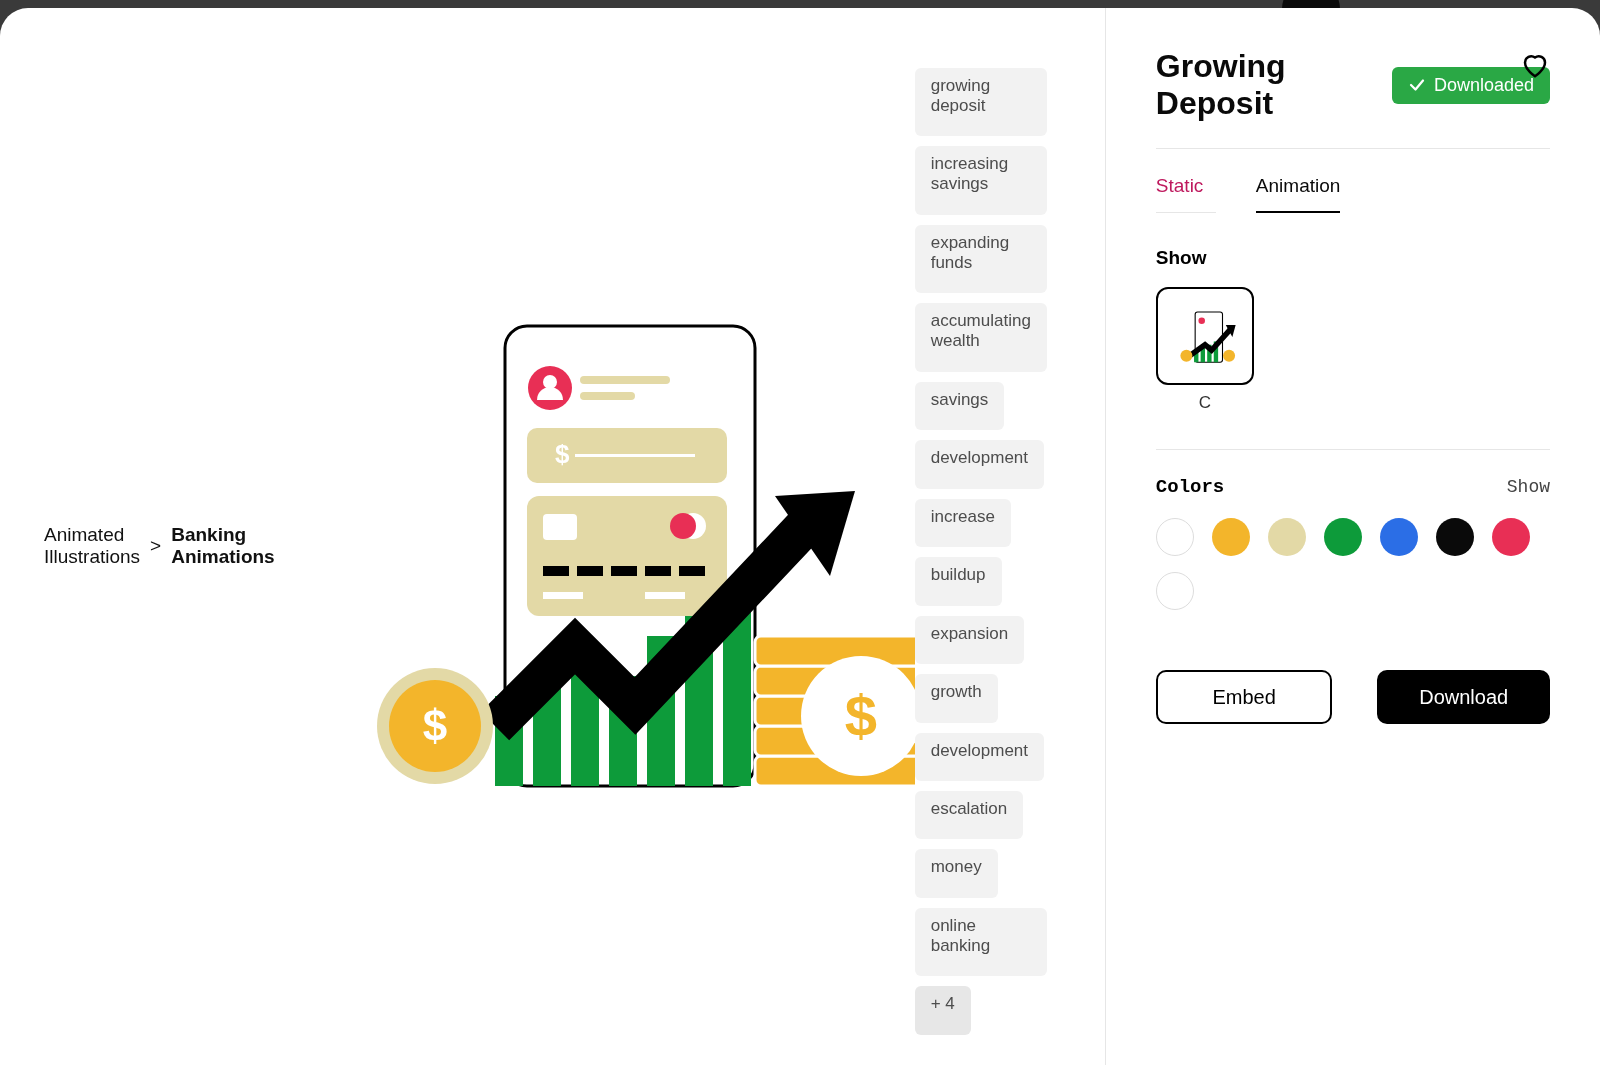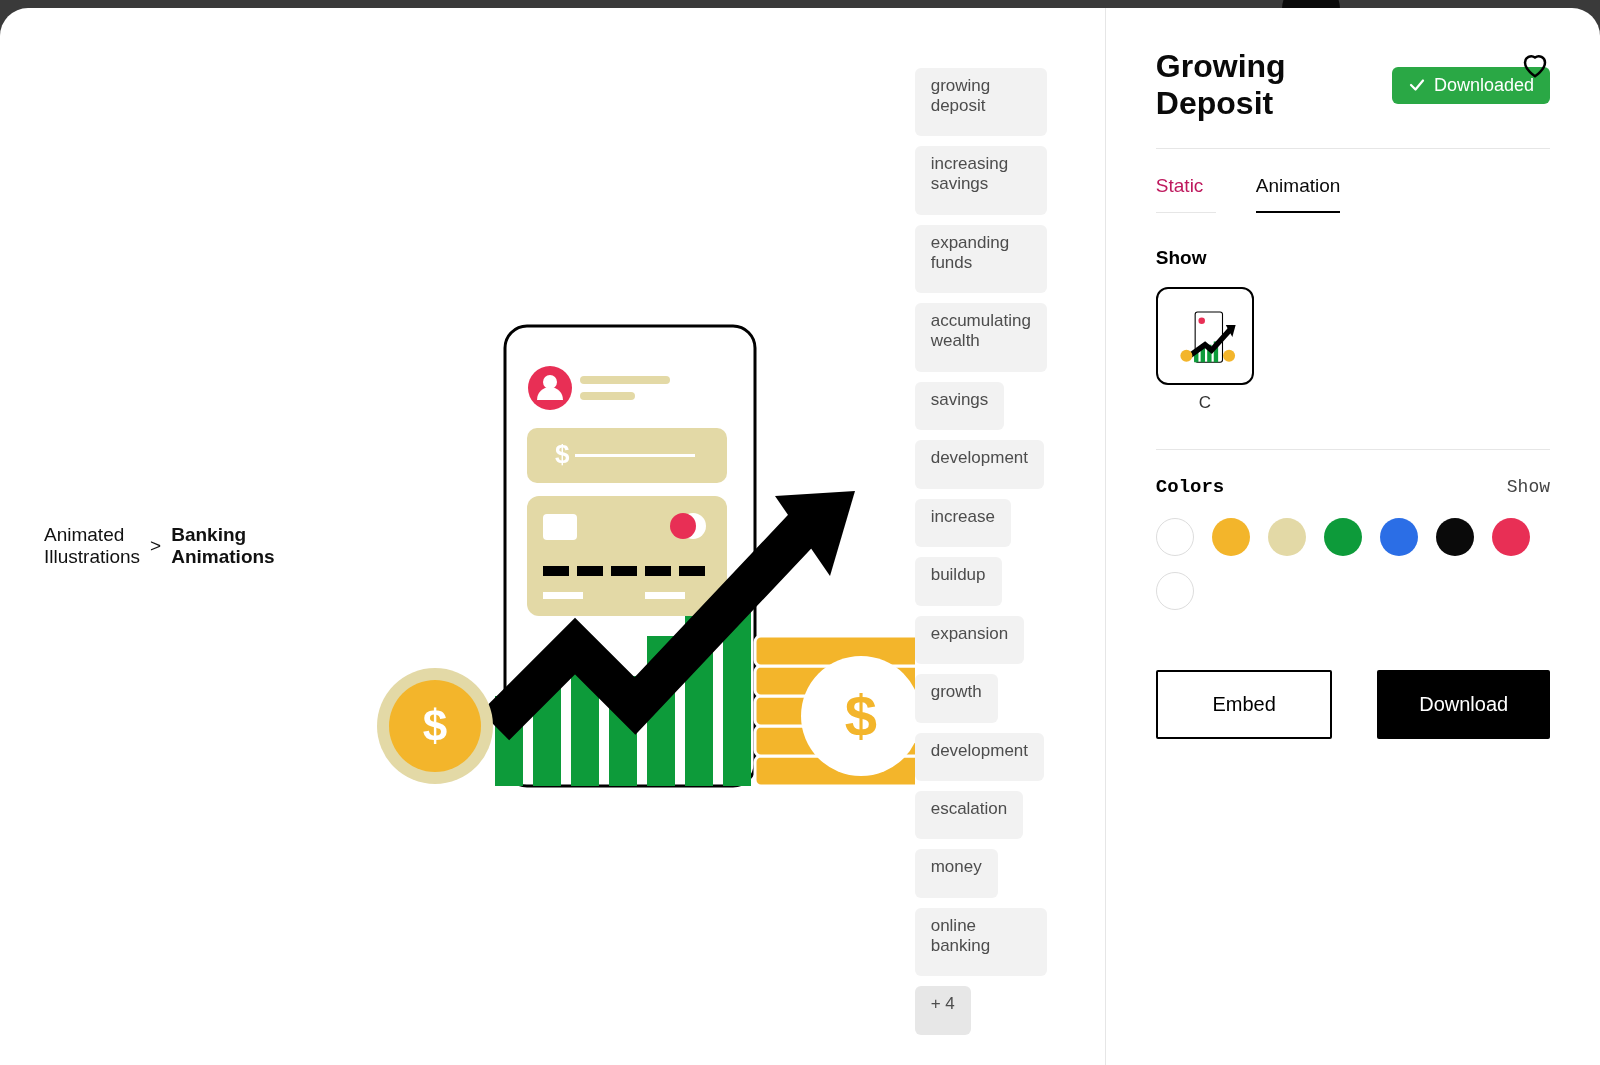--- a/index.html
+++ b/index.html
@@ -177,22 +177,22 @@
   }
   .swatch.outline { border: 1px solid #ddd; background: #fff; }
   .bg-swatch-wrap { margin-top: 16px; }
   .actions {
     display: flex;
     gap: 14px;
     margin-top: 60px;
   }
   .btn {
     flex: 1;
-    height: 69px;
-    border-radius: 2px;
+    height: 54px;
+    border-radius: 10px;
     font-size: 20px;
     font-weight: 500;
     display: flex;
     align-items: center;
     justify-content: center;
     cursor: pointer;
     border: none;
   }
   .btn.embed { background: #fff; border: 2px solid #000; color: #000; }
   .btn.download { background: #000; color: #fff; margin-left: 31px; }

